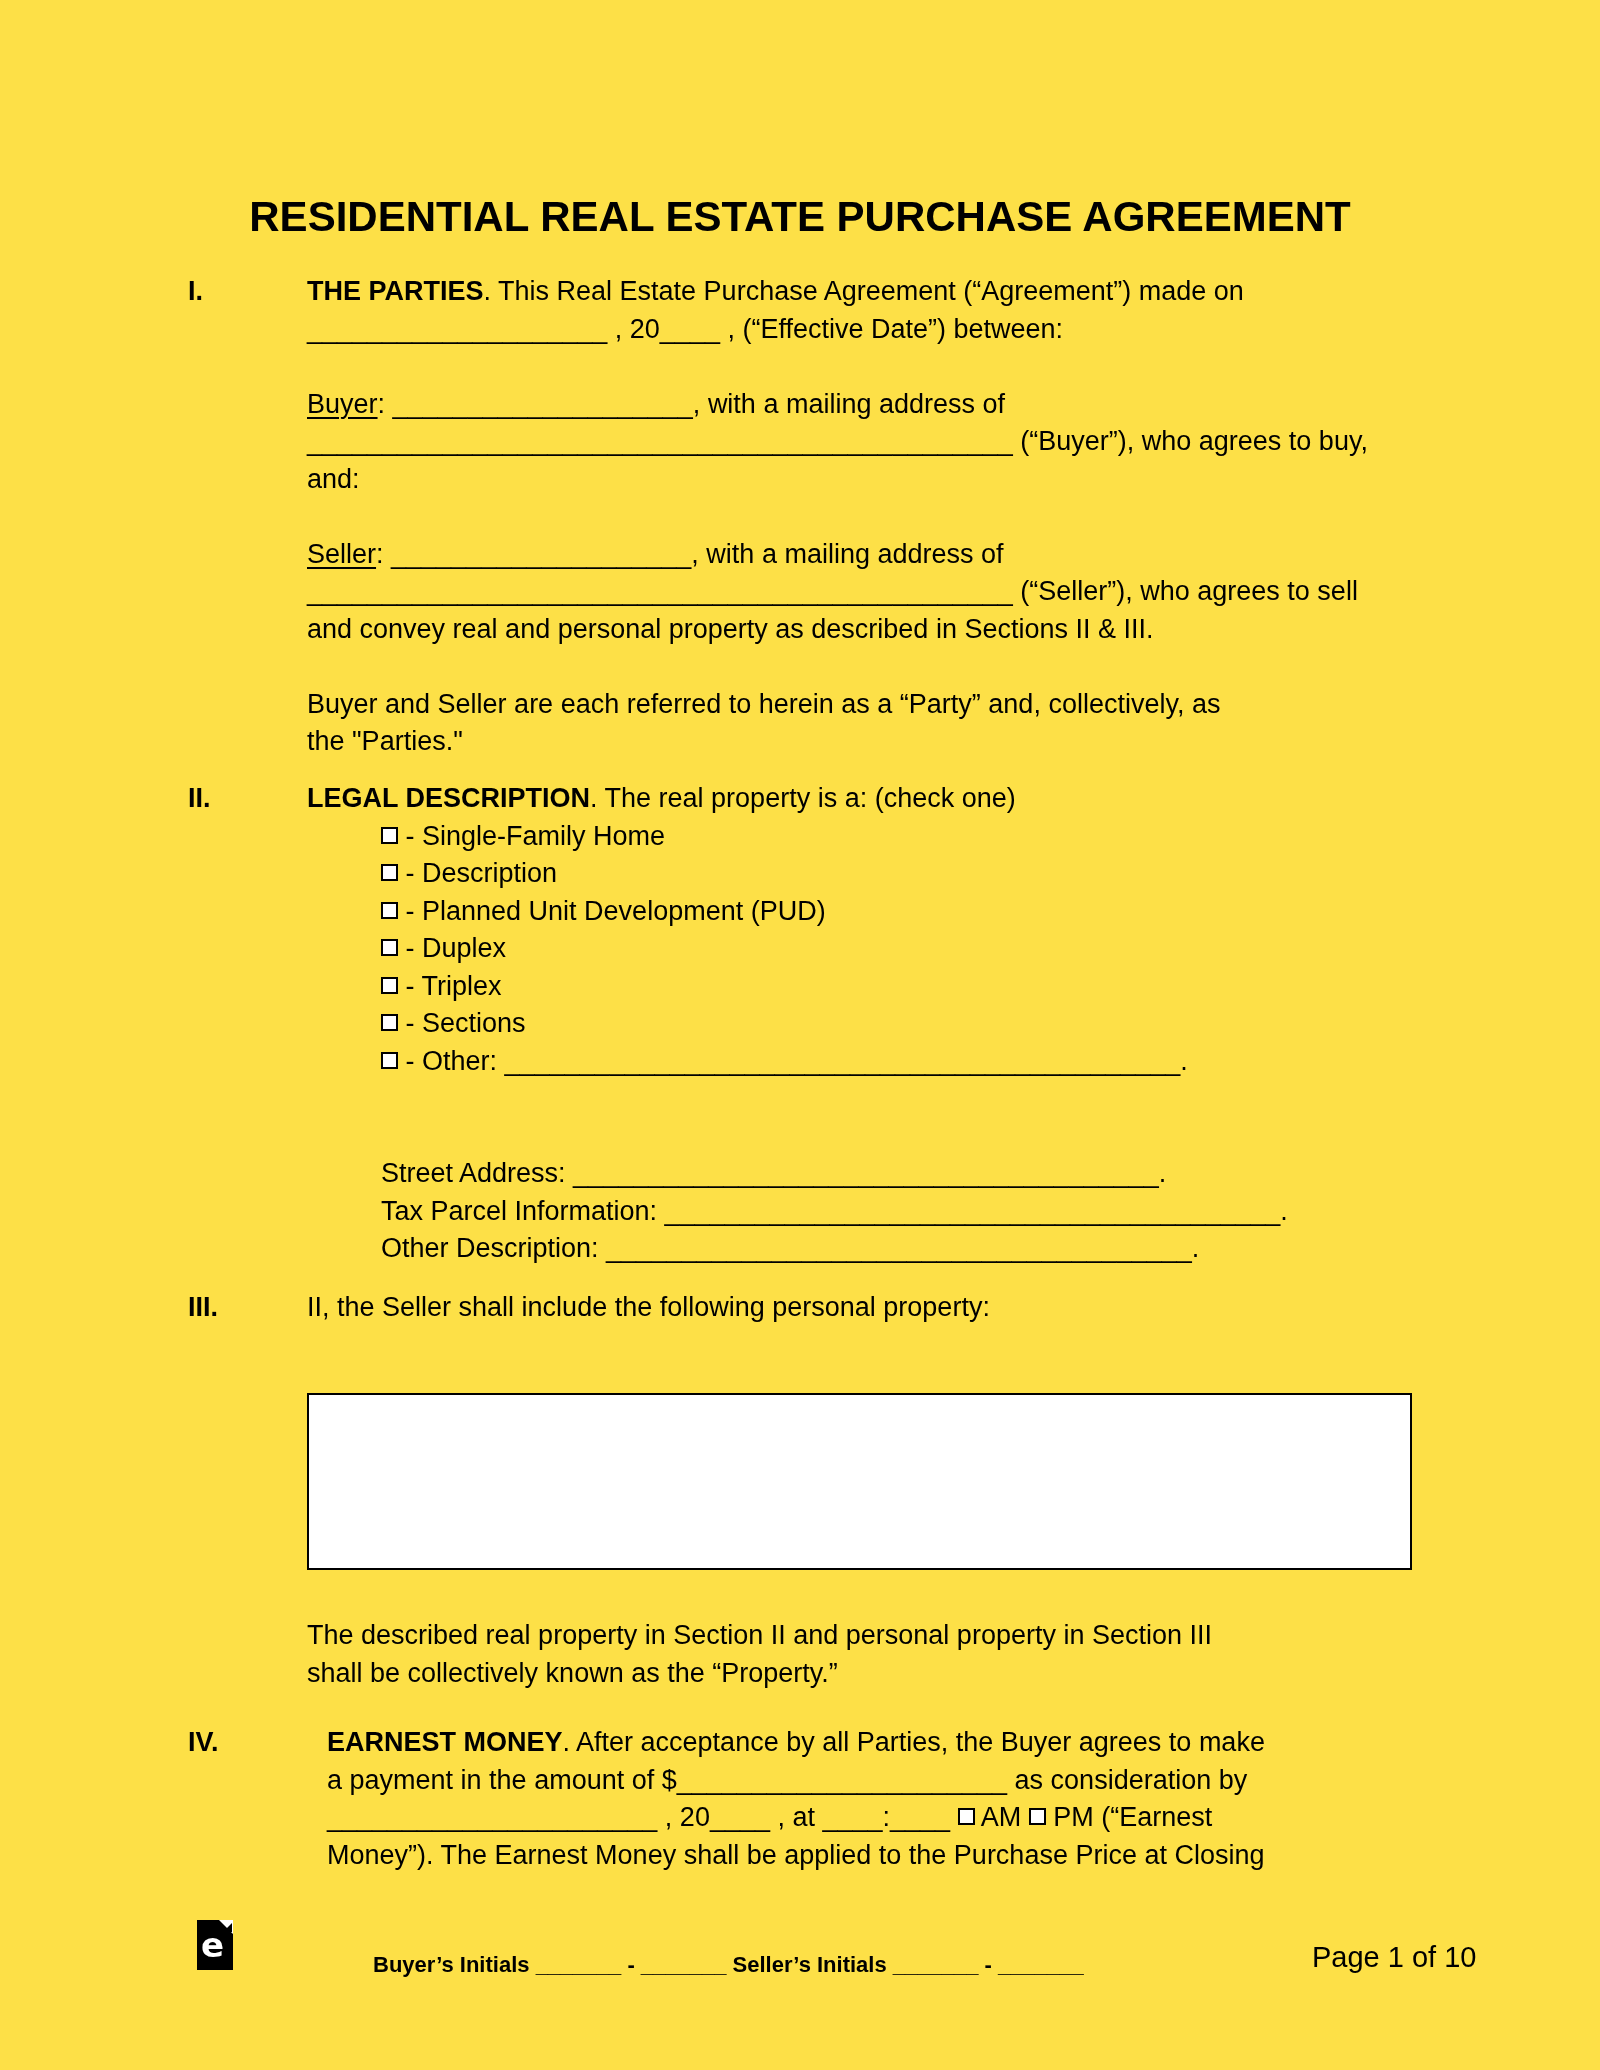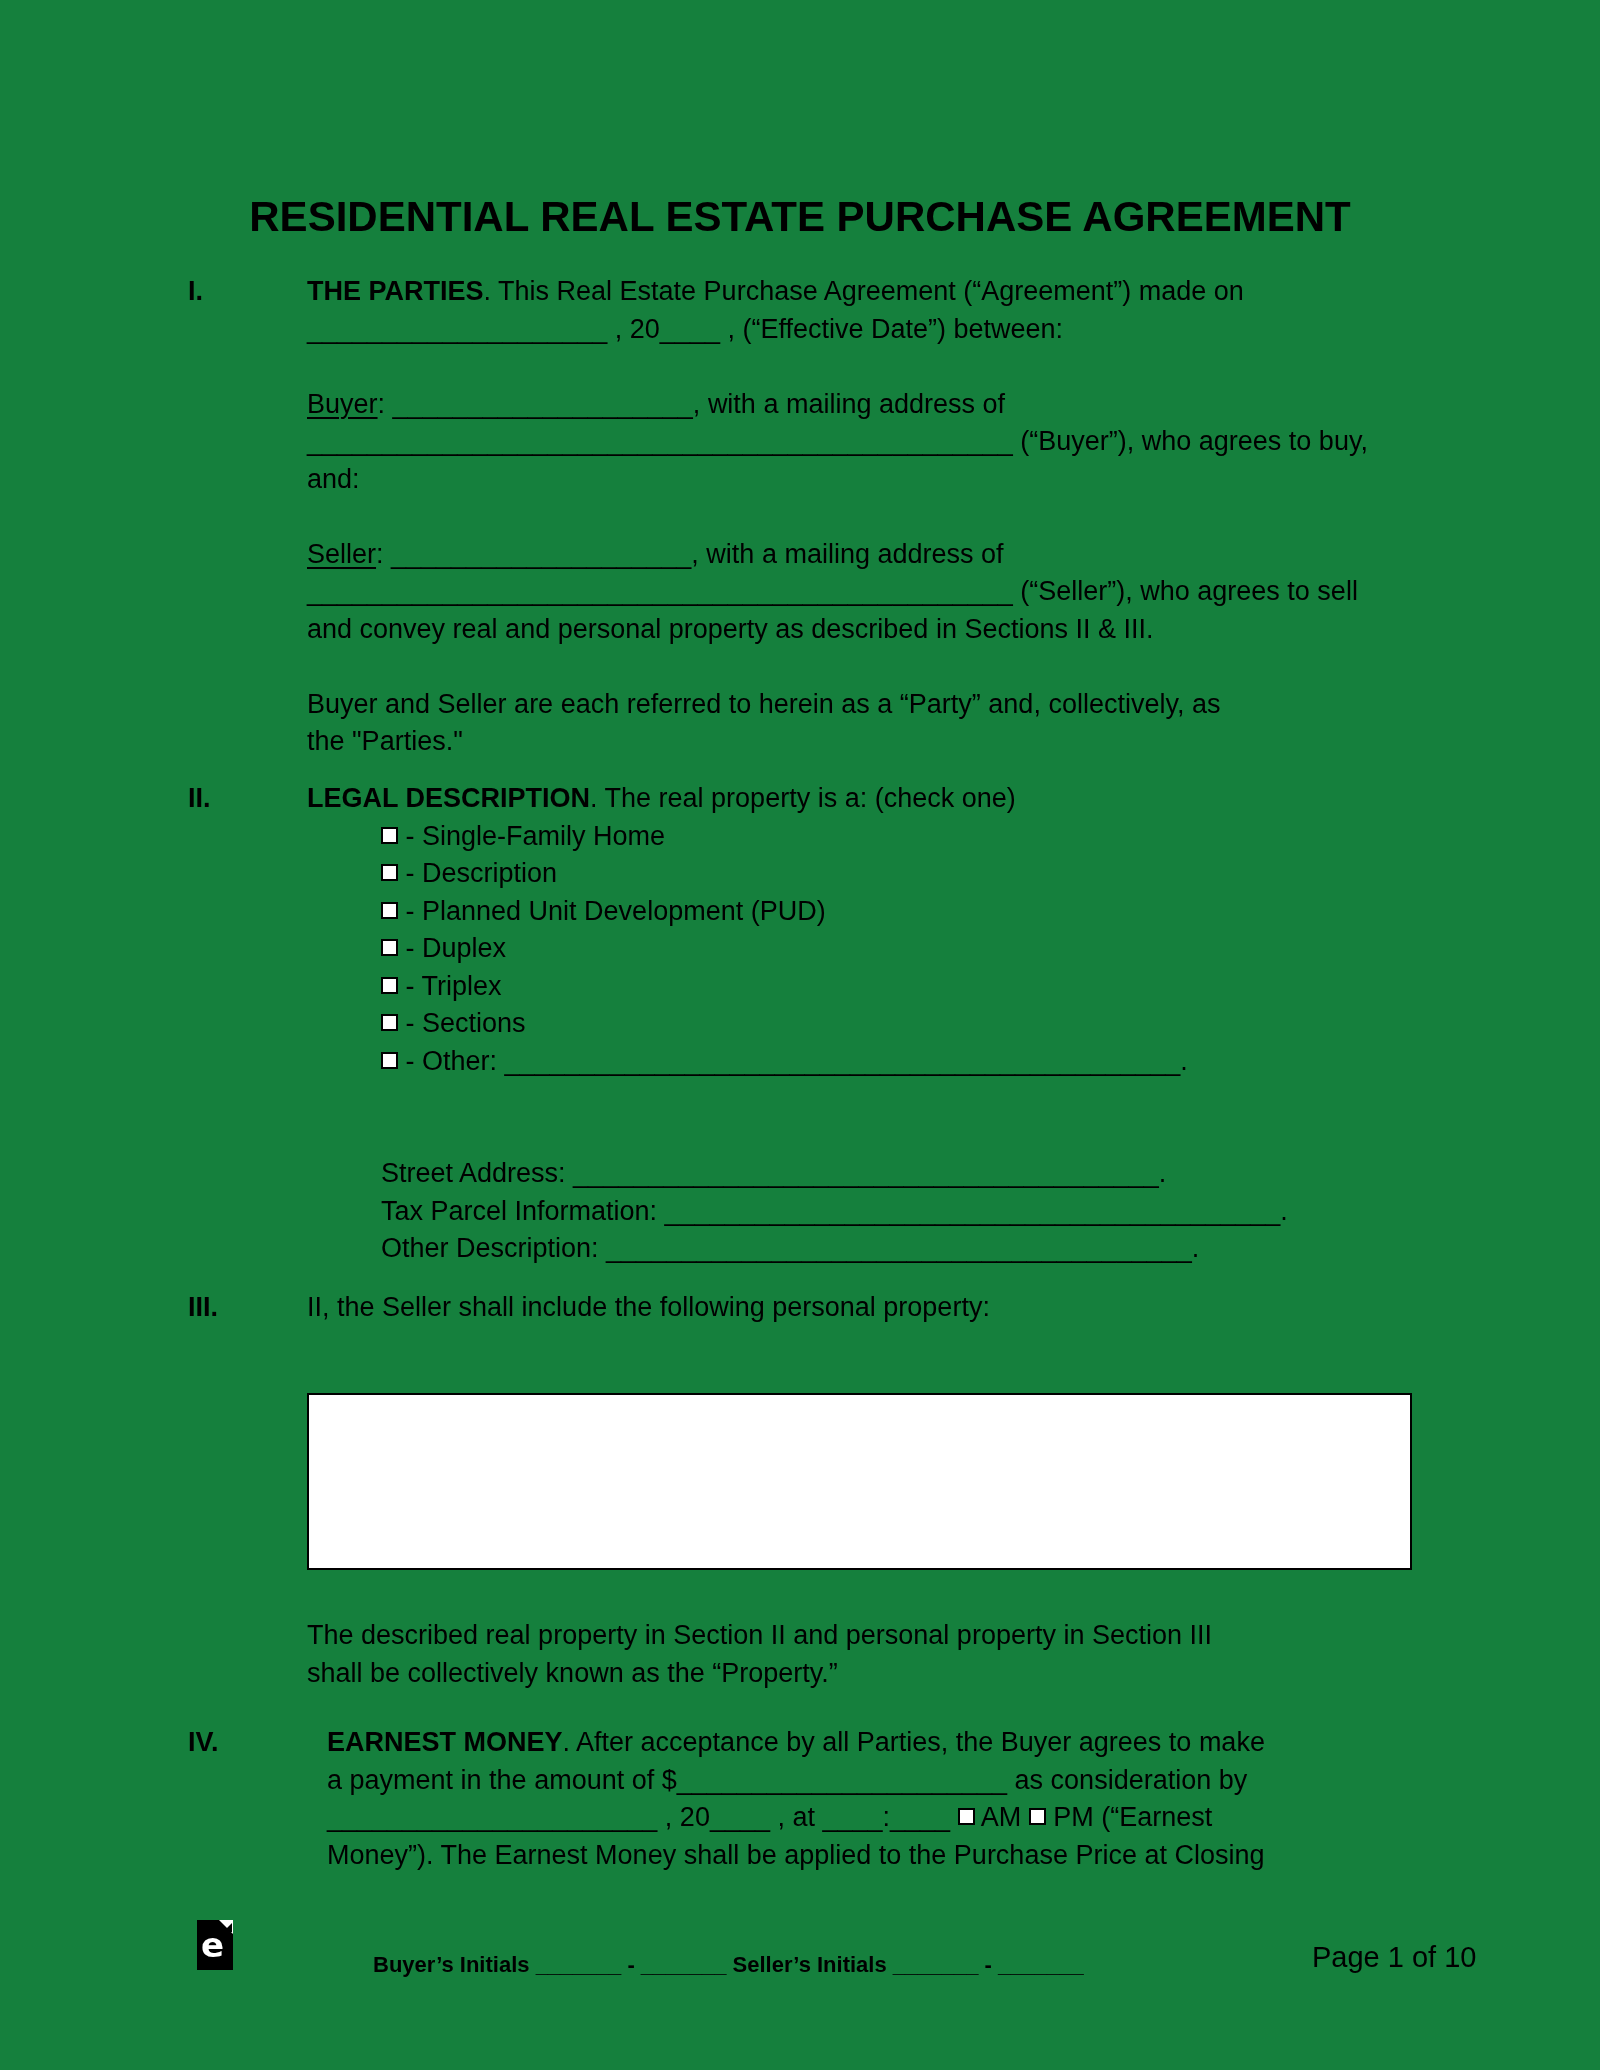--- a/index.html
+++ b/index.html
@@ -1,16 +1,16 @@
 <!DOCTYPE html>
 <html><head>
 <meta charset="utf-8">
 <style>
   html,body{margin:0;padding:0;background:#ffffff;}
-  .page{position:relative;width:1600px;height:2070px;background:#15803d;color:#000;
+  .page{position:relative;width:1600px;height:2070px;background:#fde047;color:#000;
         font-family:"Liberation Sans","DejaVu Sans",sans-serif;overflow:hidden;}
   .doc-title{position:absolute;top:193px;left:0;width:100%;text-align:center;
              font-weight:700;font-size:42px;letter-spacing:0;white-space:pre;}
   .section{position:absolute;left:0;width:1600px;}
   .secnum{position:absolute;left:188px;top:0;font-size:27px;line-height:37.5px;font-weight:700;}
   .line{padding-left:307px;font-size:27px;line-height:37.5px;height:37.5px;white-space:pre;}
   .line.indent{padding-left:381px;}
   .b{font-weight:700;}
   .u{text-decoration:underline;text-decoration-thickness:2px;text-underline-offset:4px;}
   .cbox{display:inline-block;width:13px;height:13px;border:2px solid #000;

